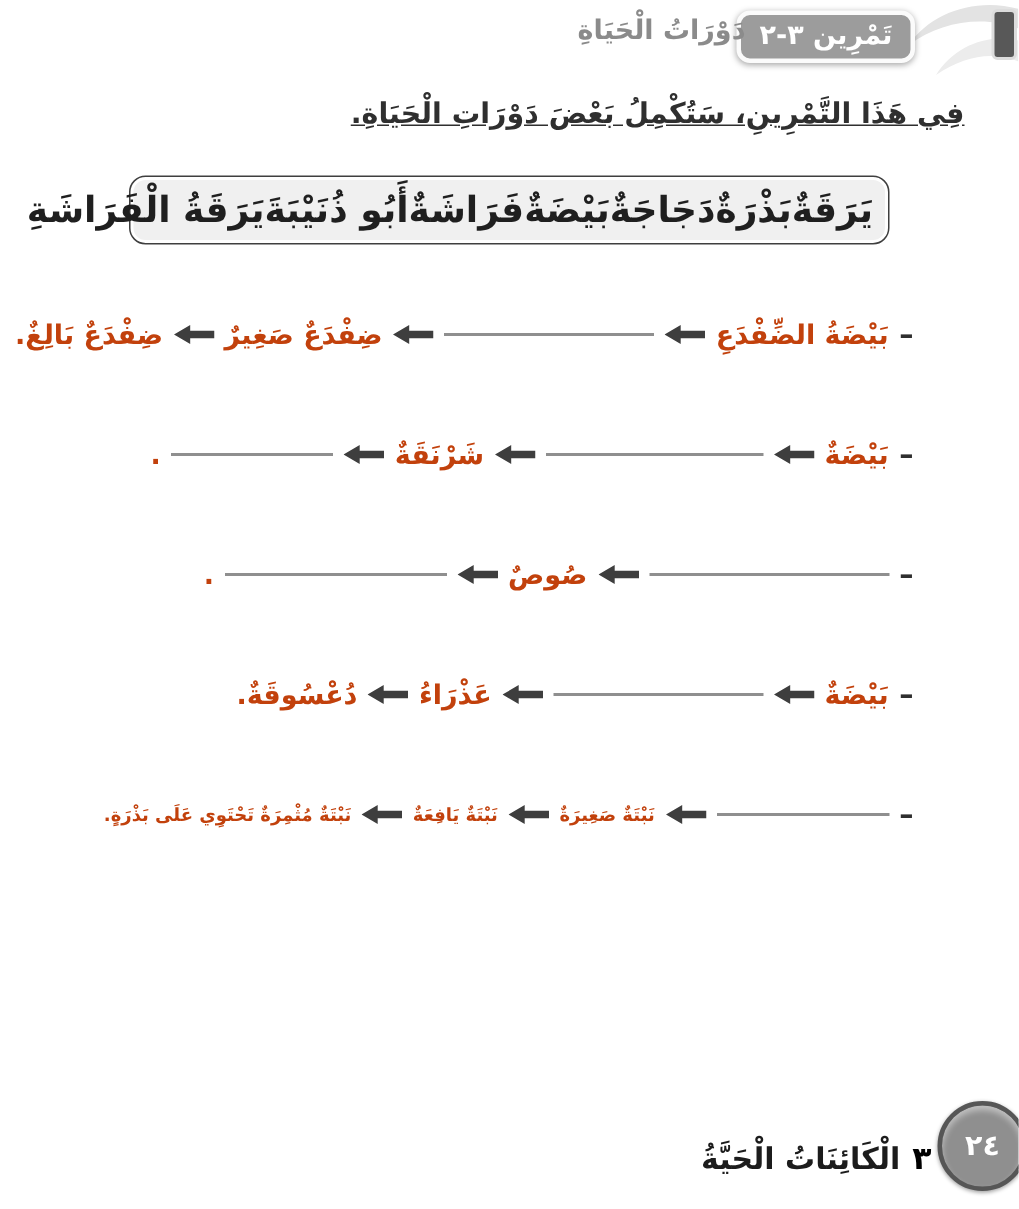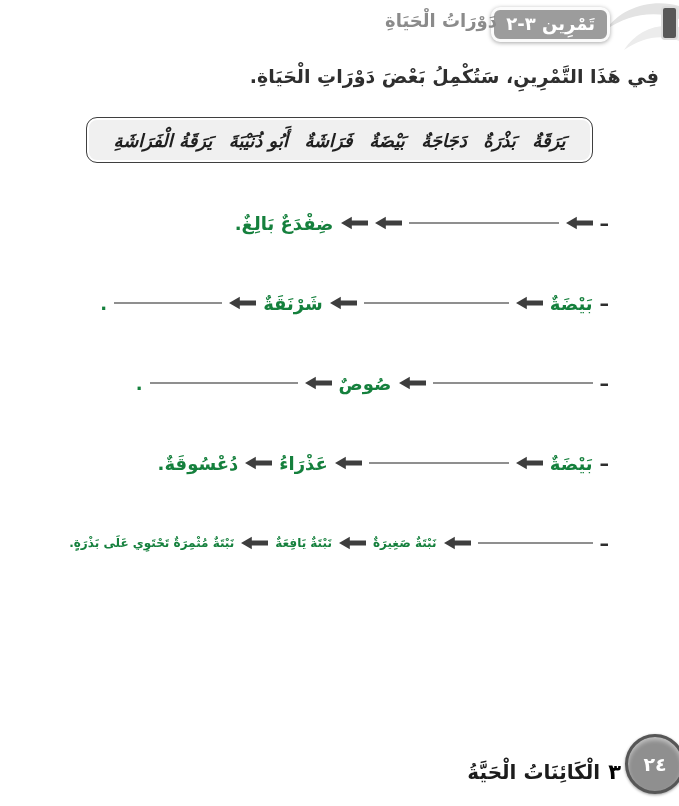--- a/index.html
+++ b/index.html
@@ -34,52 +34,53 @@
     white-space:nowrap;
     text-align:center;
   }
   .page-title{
     position:absolute;top:10px;right:182px;z-index:2;
     margin:0;color:#8b8b8b;
     font-size:18px;font-weight:bold;white-space:nowrap;
   }
   
   .intro{
-    margin:0;padding:0 20px 0 0;
+    margin:16px;padding:0 20px 0 0;
     color:#2f2f2f;font-size:19px;font-weight:bold;line-height:1.55;
     text-align:right;
+    text-decoration:underline;
   }
   .intro.first{margin-top:10px;}
   .intro.second{margin-top:15px;}
   
   .wordbank{
     margin:26px 86px 0 86px;
     height:44px;
     background:#f0f0f0;
     border:1.5px solid #3f3f3f;
     border-radius:11px;
     box-shadow:0 0 0 2px #ffffff inset;
     display:flex;flex-direction:row;align-items:center;
     justify-content:space-evenly;
     padding:0 10px;
   }
   .wb-word{
-    color:#1f1f1f;font-size:18px;font-weight:bold;white-space:nowrap;font-style:italic;
+    color:#1f1f1f;font-size:24px;font-weight:bold;white-space:nowrap;
   }
   
   .exercises{margin-top:20px;}
   .ex-line{
     height:80px;
     display:flex;flex-direction:row;align-items:center;
     column-gap:7px;
     padding-right:70px;padding-left:10px;
     white-space:nowrap;
   }
   .dash{color:#2f2f2f;font-size:19px;font-weight:bold;flex:0 0 auto;}
-  .ex-text{color:#15803d;font-size:18px;font-weight:bold;flex:0 0 auto;}
+  .ex-text{color:#c2410c;font-size:18px;font-weight:bold;flex:0 0 auto;}
   .ex-line.small .ex-text{font-size:12px;}
   .arrow{flex:0 0 auto;display:inline-flex;align-items:center;}
   .blank{
     display:inline-block;height:0;
     border-top:2px solid #8f8f8f;
     flex:0 1 auto;min-width:55px;
     align-self:center;
   }
   
   .footer{position:absolute;bottom:0;left:0;right:0;height:80px;}
@@ -121,31 +122,33 @@
       <span class="wb-word">دَجَاجَةٌ</span>
       <span class="wb-word">بَيْضَةٌ</span>
       <span class="wb-word">فَرَاشَةٌ</span>
       <span class="wb-word">أَبُو ذُنَيْبَةَ</span>
       <span class="wb-word">يَرَقَةُ الْفَرَاشَةِ</span>
     </div>
 
   <div class="exercises">
       <div class="ex-line">
         <span class="dash">–</span>
+        <span class="ex-text">بَيْضَةُ الضِّفْدَعِ</span>
         <span class="arrow">
           <svg width="27" height="14" viewBox="0 0 30 14" aria-hidden="true">
             <polygon points="0,7 12,0 12,4.2 30,4.2 30,9.8 12,9.8 12,14" fill="#3e3e3e"></polygon>
           </svg>
         </span>
         <span class="blank" style="width: 150px;"></span>
         <span class="arrow">
           <svg width="27" height="14" viewBox="0 0 30 14" aria-hidden="true">
             <polygon points="0,7 12,0 12,4.2 30,4.2 30,9.8 12,9.8 12,14" fill="#3e3e3e"></polygon>
           </svg>
         </span>
+        <span class="ex-text">ضِفْدَعٌ صَغِيرٌ</span>
         <span class="arrow">
           <svg width="27" height="14" viewBox="0 0 30 14" aria-hidden="true">
             <polygon points="0,7 12,0 12,4.2 30,4.2 30,9.8 12,9.8 12,14" fill="#3e3e3e"></polygon>
           </svg>
         </span>
         <span class="ex-text">ضِفْدَعٌ بَالِغٌ.</span>
       </div>
       <div class="ex-line">
         <span class="dash">–</span>
         <span class="ex-text">بَيْضَةٌ</span>

